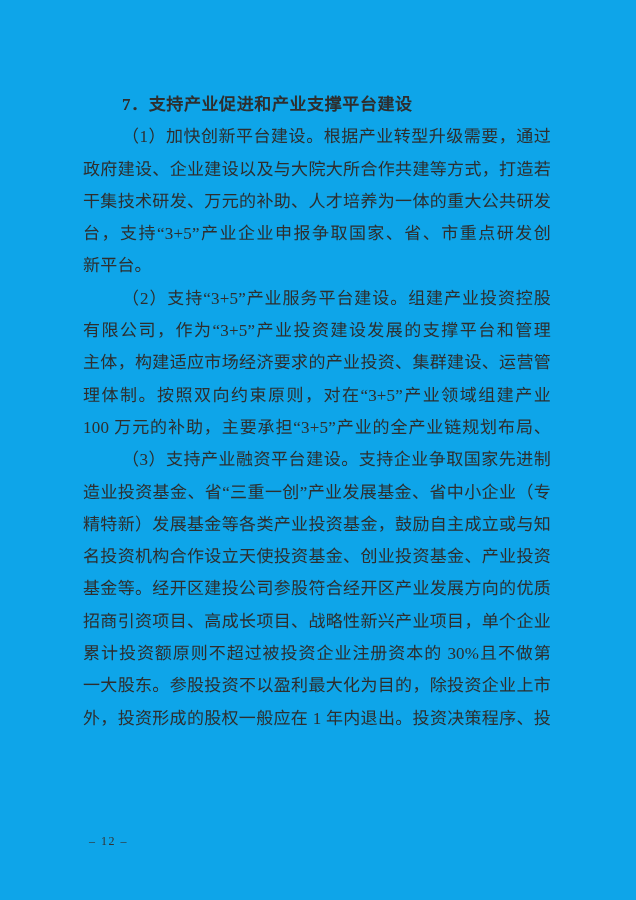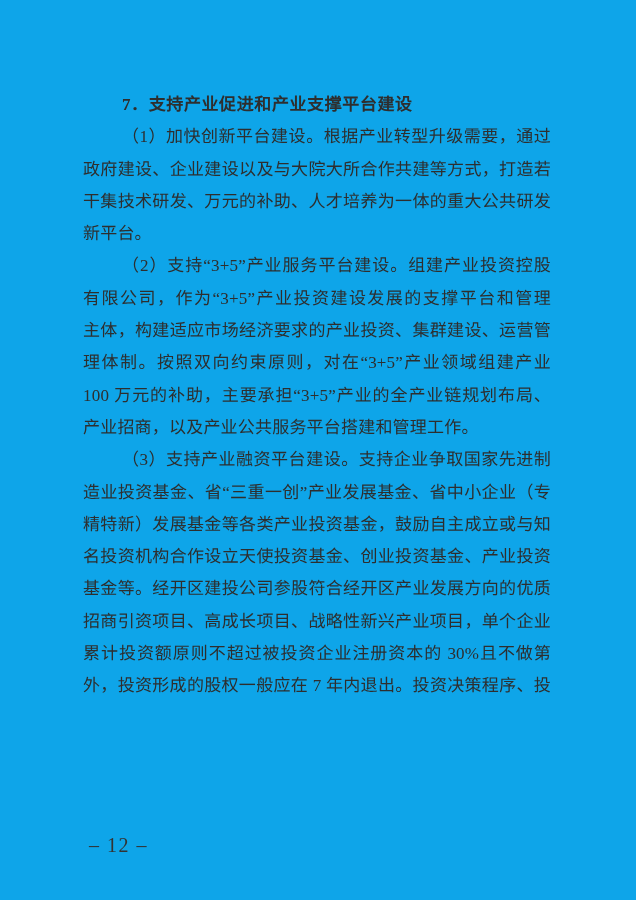--- a/index.html
+++ b/index.html
@@ -37,50 +37,51 @@
     text-indent: 39px;
   }
   .heading {
     font-weight: bold;
     letter-spacing: 0.6px;
   }
   .page-number {
     position: absolute;
     left: 89px;
     top: 834px;
-    font-size: 20px;
+    font-size: 12px;
     letter-spacing: 1.5px;
     color: #333333;
   }
 </style>
 </head>
 <body>
 
 <div class="page">
   <div class="content">
 
     <div class="line heading indent">7．支持产业促进和产业支撑平台建设</div>
 
     <div class="line indent fill">（1）加快创新平台建设。根据产业转型升级需要，通过</div>
     <div class="line fill">政府建设、企业建设以及与大院大所合作共建等方式，打造若</div>
     <div class="line fill">干集技术研发、万元的补助、人才培养为一体的重大公共研发平</div>
+    <div class="line fill">台，支持“3+5”产业企业申报争取国家、省、市重点研发创</div>
     <div class="line">新平台。</div>
 
     <div class="line indent fill">（2）支持“3+5”产业服务平台建设。组建产业投资控股</div>
     <div class="line fill">有限公司，作为“3+5”产业投资建设发展的支撑平台和管理</div>
     <div class="line fill">主体，构建适应市场经济要求的产业投资、集群建设、运营管</div>
     <div class="line fill">理体制。按照双向约束原则，对在“3+5”产业领域组建产业</div>
     <div class="line fill">100 万元的补助，主要承担“3+5”产业的全产业链规划布局、</div>
-    <div class="line">产业招商，以及产业公共服务平台搭建和管理工作。</div>
 
     <div class="line indent fill">（3）支持产业融资平台建设。支持企业争取国家先进制</div>
     <div class="line fill">造业投资基金、省“三重一创”产业发展基金、省中小企业（专</div>
     <div class="line fill">精特新）发展基金等各类产业投资基金，鼓励自主成立或与知</div>
     <div class="line fill">名投资机构合作设立天使投资基金、创业投资基金、产业投资</div>
     <div class="line fill">基金等。经开区建投公司参股符合经开区产业发展方向的优质</div>
     <div class="line fill">招商引资项目、高成长项目、战略性新兴产业项目，单个企业</div>
     <div class="line fill">累计投资额原则不超过被投资企业注册资本的 30%且不做第</div>
-    <div class="line fill">外，投资形成的股权一般应在 7 年内退出。投资决策程序、投</div>
+    <div class="line fill">一大股东。参股投资不以盈利最大化为目的，除投资企业上市</div>
+    <div class="line fill">外，投资形成的股权一般应在 1 年内退出。投资决策程序、投</div>
 
   </div>
 
   <div class="page-number">– 12 –</div>
 </div>
 
 </body></html>

